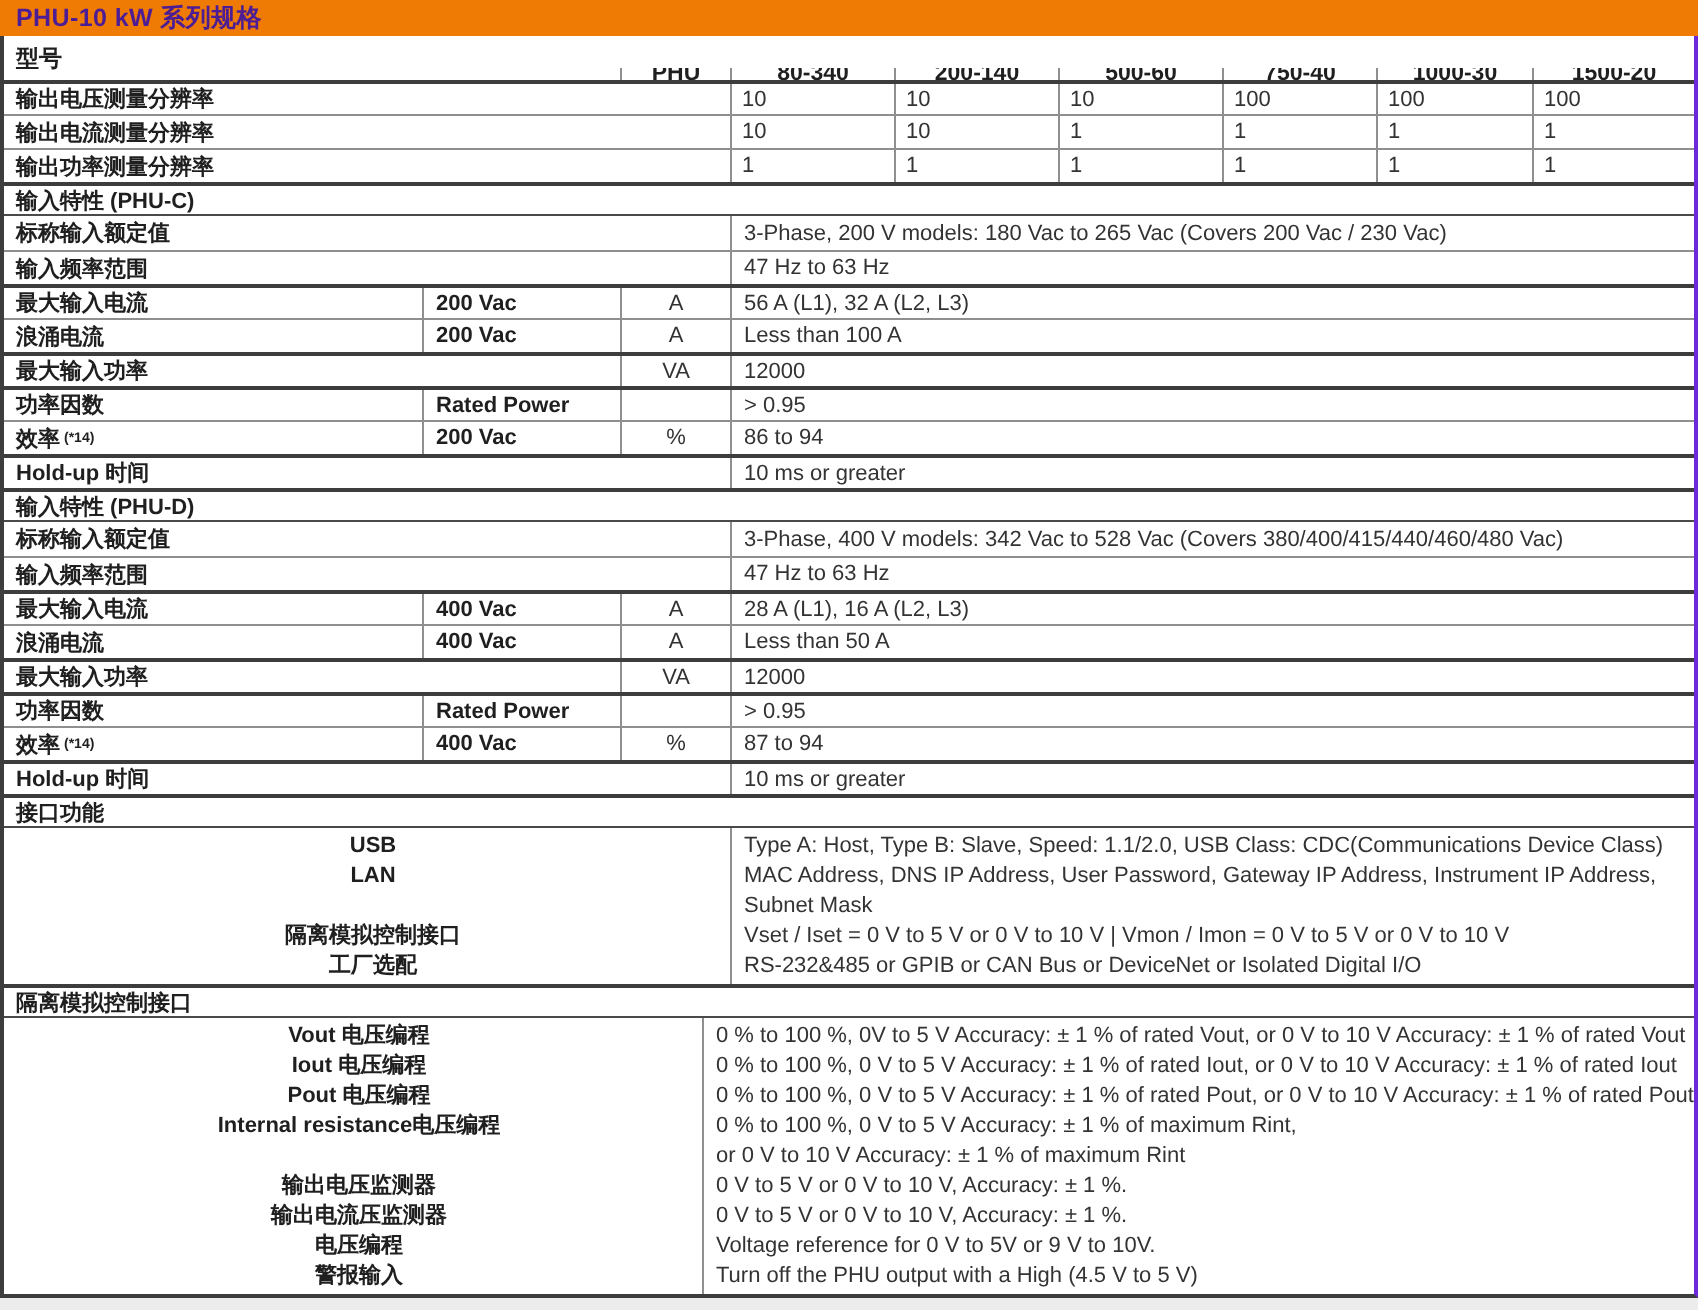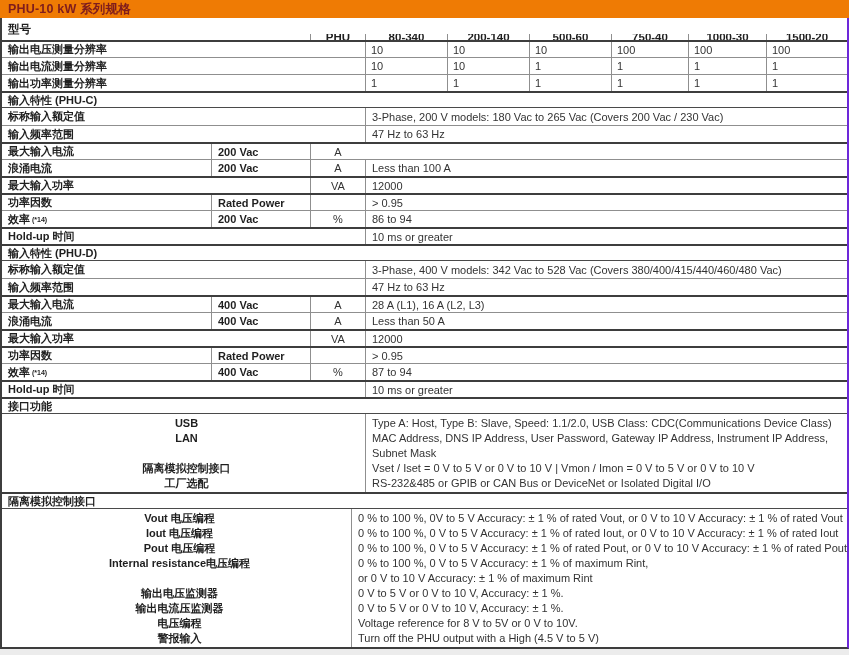--- a/index.html
+++ b/index.html
@@ -1,21 +1,21 @@
 <!DOCTYPE html>
 <html><head>
 <meta charset="utf-8">
 <style>
   * { box-sizing: border-box; }
   html,body { margin:0; padding:0; background:#ffffff; }
   body { font-family:"Liberation Sans","DejaVu Sans",sans-serif; }
   .page { width:849px; height:655px; background:#ffffff; overflow:hidden; }
 
   .titlebar {
-    height:18px; background:#ef7b04; color:#7f1d1d;
+    height:18px; background:#ef7b04; color:#4c1d95;
     font-weight:bold; font-size:12.5px; line-height:18px;
     padding-left:8px; letter-spacing:0.2px;
   }
 
   .tbl {
     width:849px;
     border-left:2px solid #3d3d3d;
     border-right:2px solid #6d28d9;
     border-bottom:2px solid #3d3d3d;
   }
@@ -125,20 +125,21 @@
       <div class="cell val flex1 bl">3-Phase, 200 V models: 180 Vac to 265 Vac (Covers 200 Vac / 230 Vac)</div>
     </div>
     <div class="row h17 bt-light">
       <div class="cell lab w-363">输入频率范围</div>
       <div class="cell val flex1 bl">47 Hz to 63 Hz</div>
     </div>
     <div class="row h17 bt-dark">
       <div class="cell lab w-label">最大输入电流</div>
       <div class="cell lab w-cond bl">200 Vac</div>
       <div class="cell w-unit bl">A</div>
+      <div class="cell val flex1 bl">56 A (L1), 32 A (L2, L3)</div>
     </div>
     <div class="row h17 bt-light">
       <div class="cell lab w-label">浪涌电流</div>
       <div class="cell lab w-cond bl">200 Vac</div>
       <div class="cell w-unit bl">A</div>
       <div class="cell val flex1 bl">Less than 100 A</div>
     </div>
     <div class="row h17 bt-dark">
       <div class="cell lab w-308">最大输入功率</div>
       <div class="cell w-unit bl">VA</div>
@@ -245,21 +246,21 @@
         <div class="ln b">警报输入</div>
       </div>
       <div class="side right bl">
         <div class="ln">0 % to 100 %, 0V to 5 V Accuracy: ± 1 % of rated Vout, or 0 V to 10 V Accuracy: ± 1 % of rated Vout</div>
         <div class="ln">0 % to 100 %, 0 V to 5 V Accuracy: ± 1 % of rated Iout, or 0 V to 10 V Accuracy: ± 1 % of rated Iout</div>
         <div class="ln">0 % to 100 %, 0 V to 5 V Accuracy: ± 1 % of rated Pout, or 0 V to 10 V Accuracy: ± 1 % of rated Pout</div>
         <div class="ln">0 % to 100 %, 0 V to 5 V Accuracy: ± 1 % of maximum Rint,</div>
         <div class="ln">or 0 V to 10 V Accuracy: ± 1 % of maximum Rint</div>
         <div class="ln">0 V to 5 V or 0 V to 10 V, Accuracy: ± 1 %.</div>
         <div class="ln">0 V to 5 V or 0 V to 10 V, Accuracy: ± 1 %.</div>
-        <div class="ln">Voltage reference for 8 V to 5V or 0 V to 10V.</div>
+        <div class="ln">Voltage reference for 0 V to 5V or 9 V to 10V.</div>
         <div class="ln">Turn off the PHU output with a High (4.5 V to 5 V)</div>
       </div>
     </div>
 
   </div>
 
   <div class="bottom-strip"></div>
 
 </div>
 

